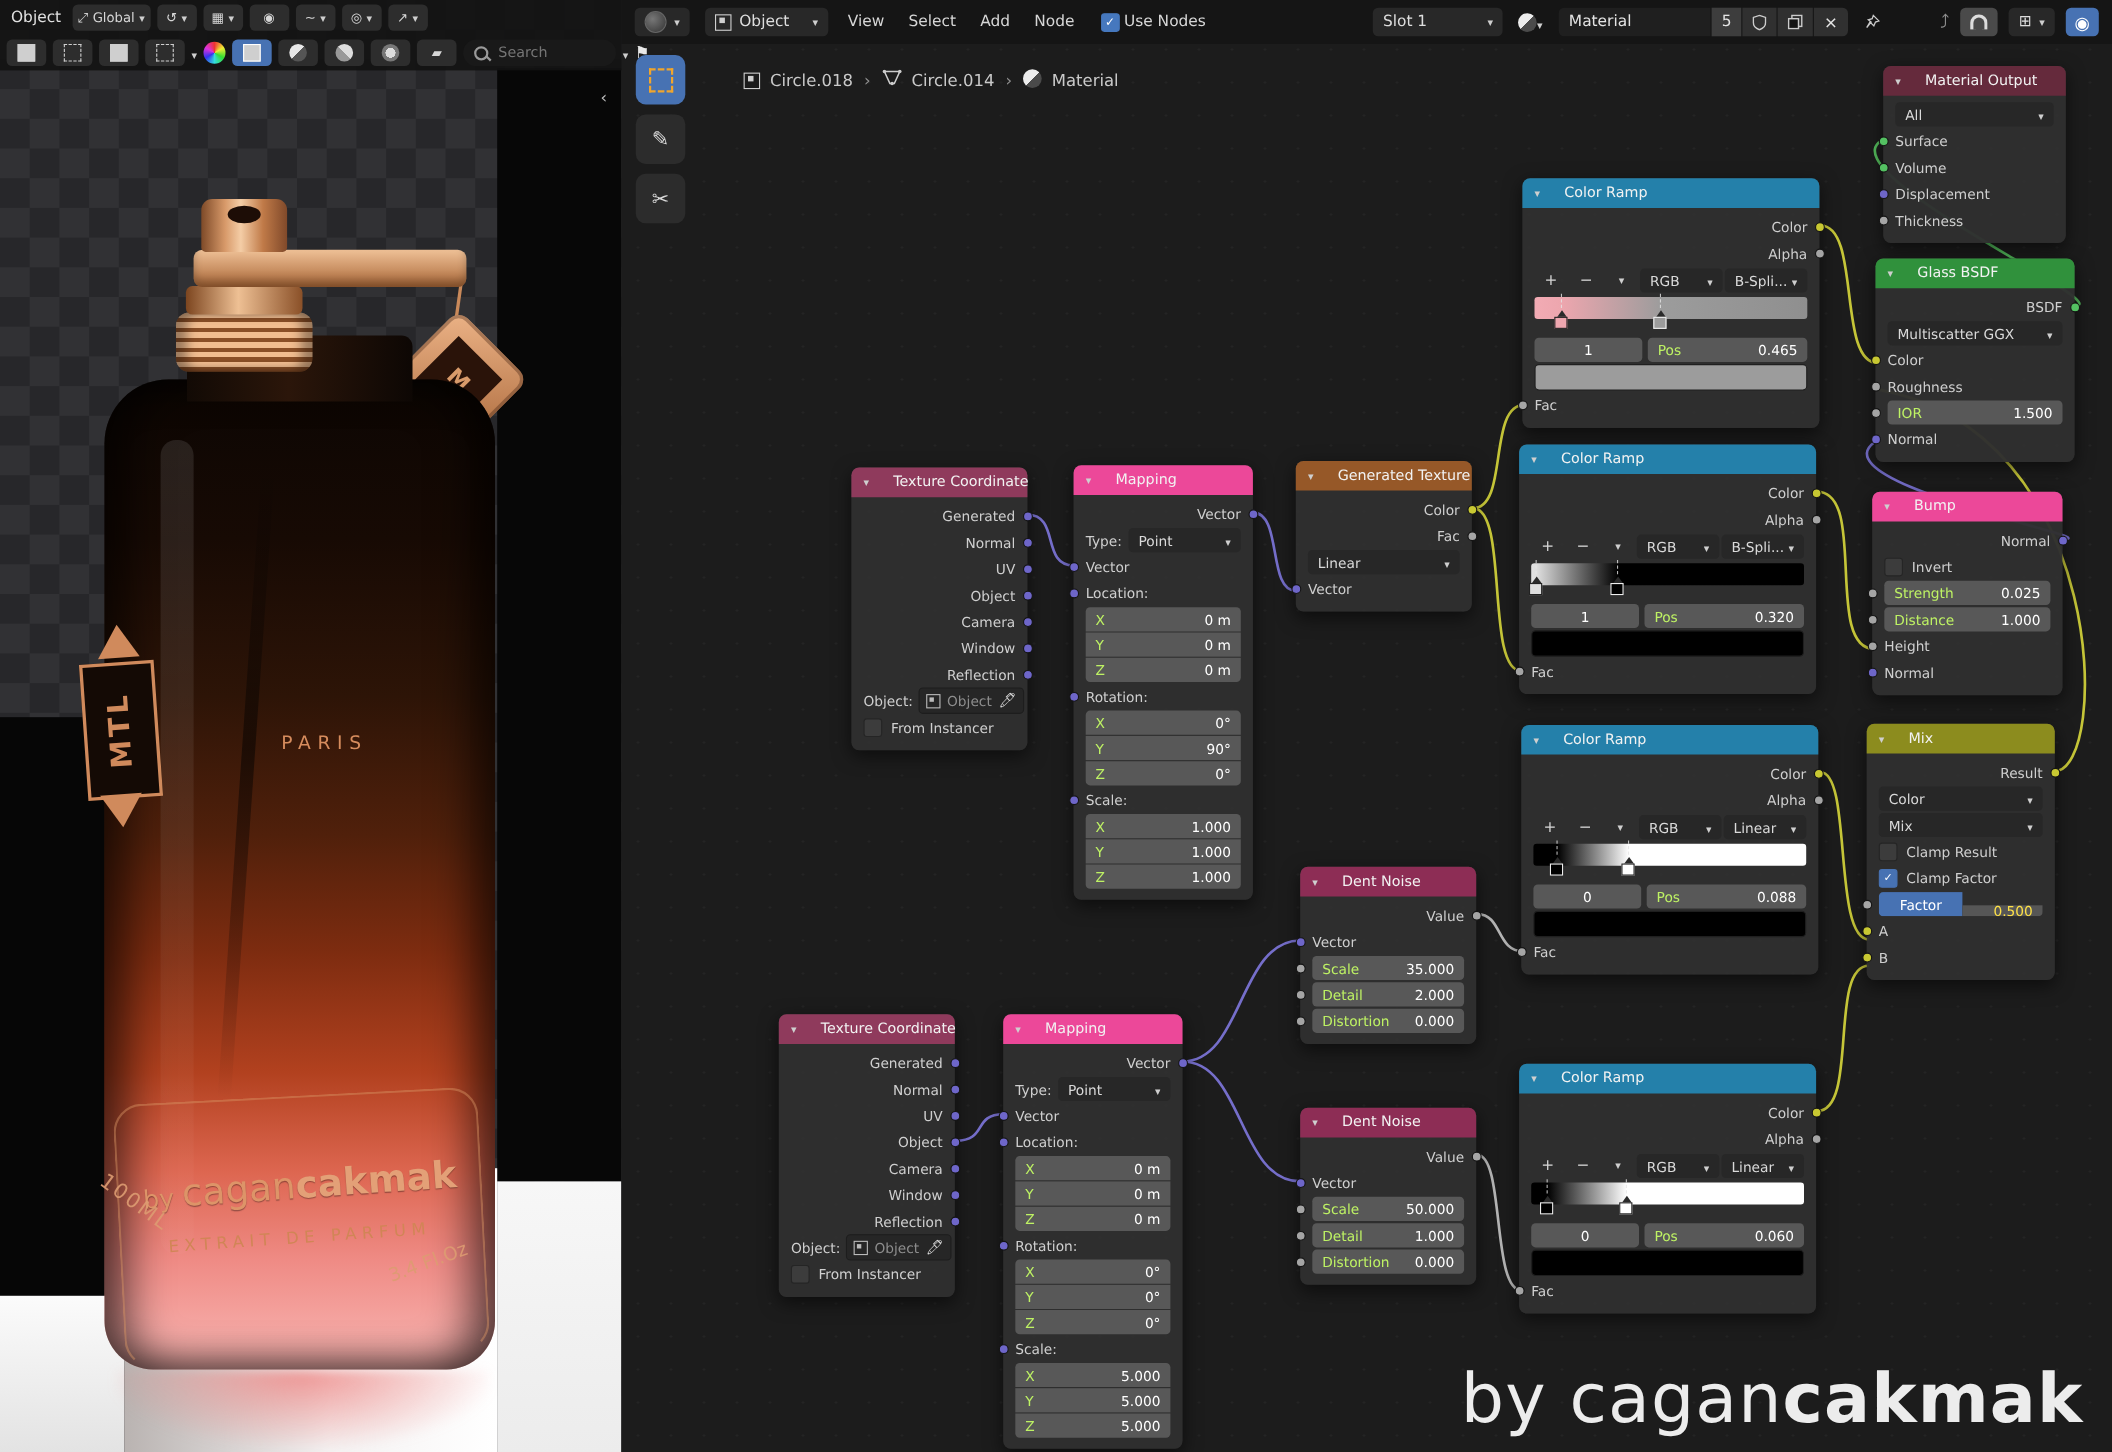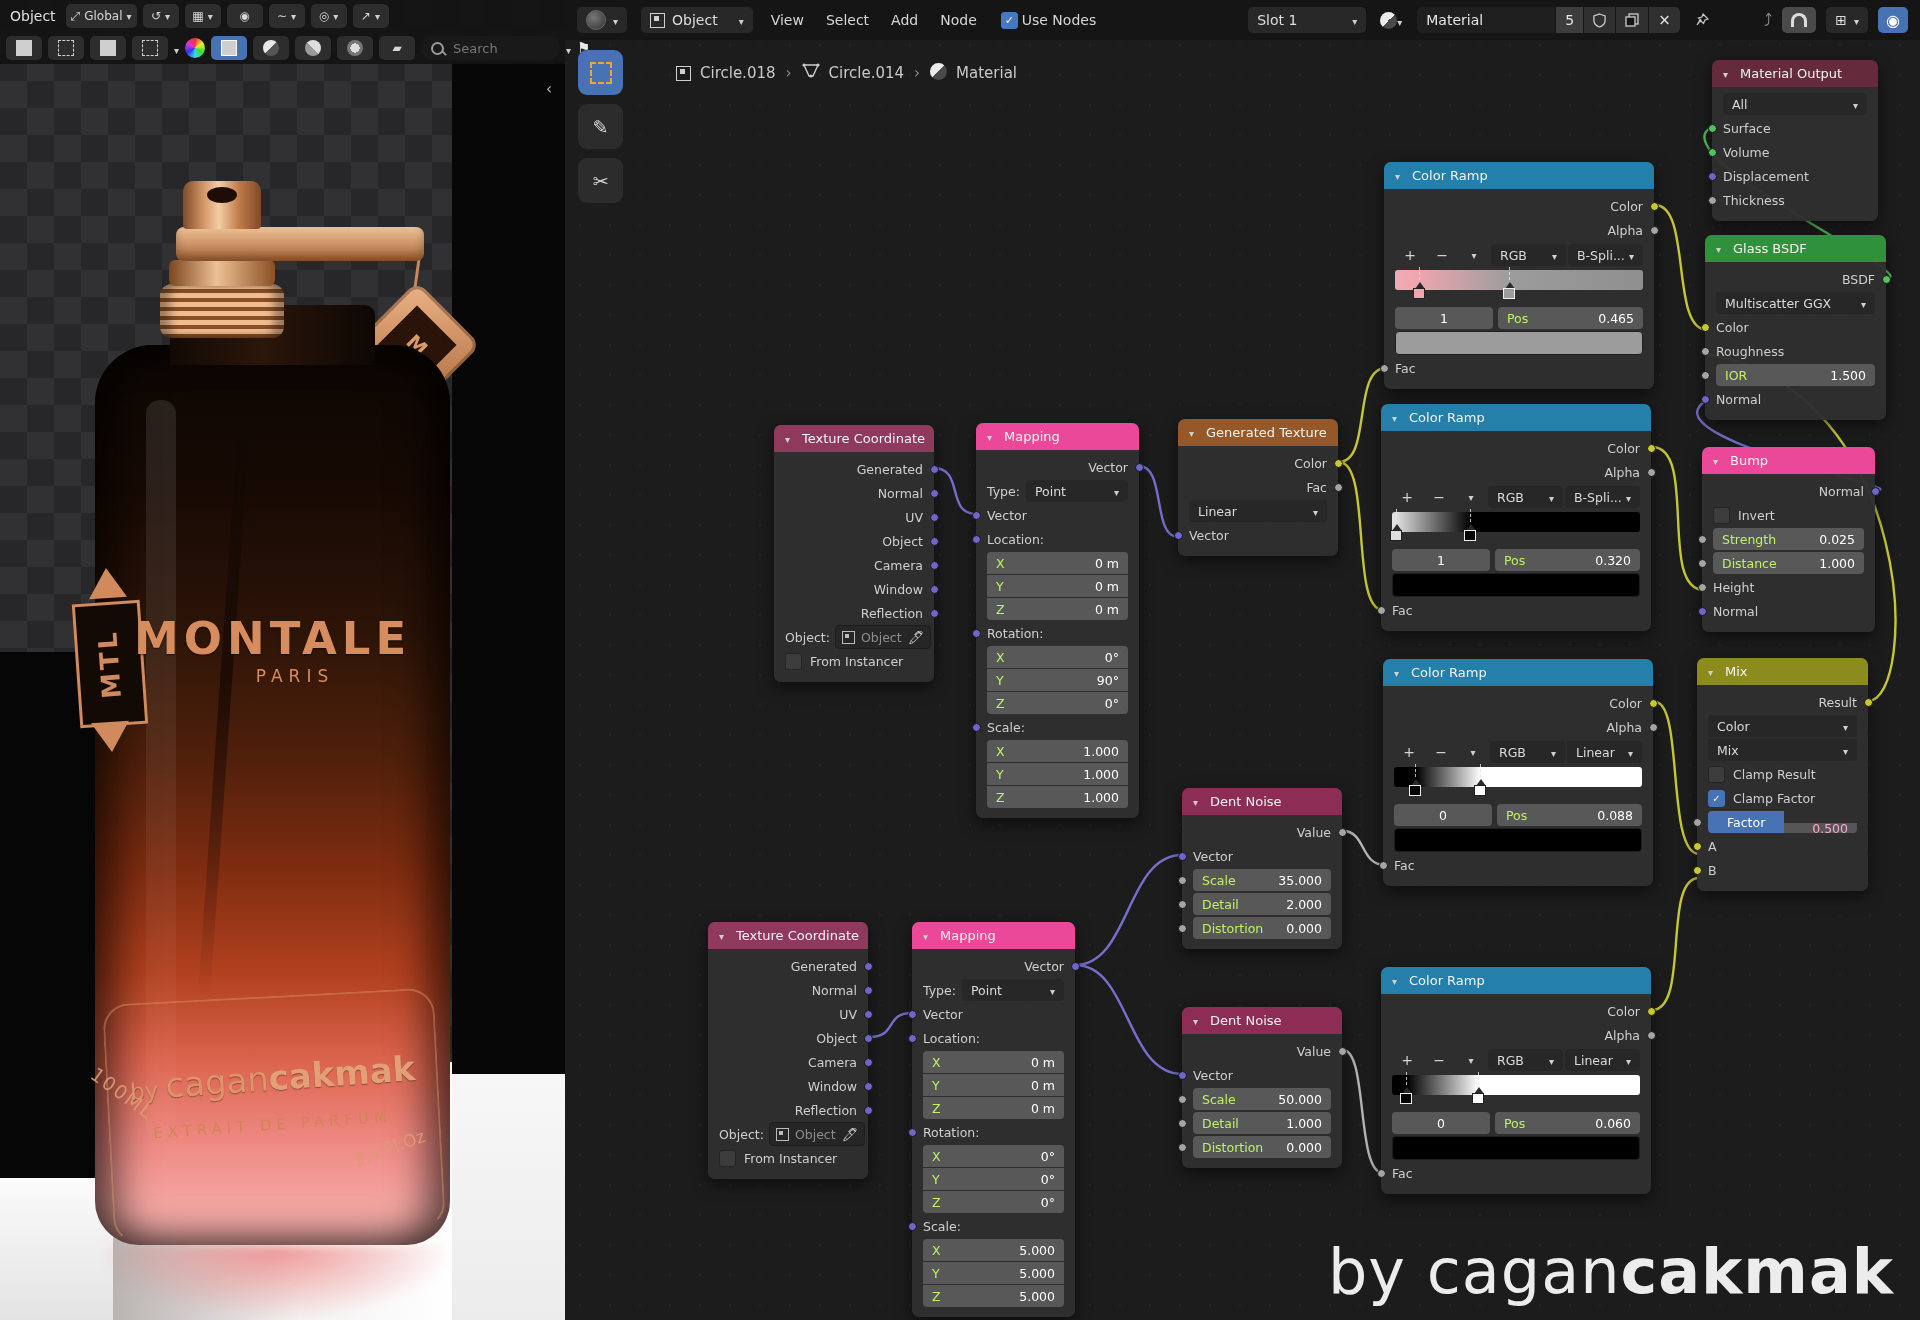--- a/index.html
+++ b/index.html
@@ -81,21 +81,21 @@
   .bluebtn{background:#4772b3;border-radius:5px;height:26px;width:30px;display:inline-flex;align-items:center;justify-content:center;color:#fff;}
   #breadcrumb{position:absolute;left:676px;top:58px;height:30px;display:flex;align-items:center;color:#c9c9c9;font-size:15px;z-index:6;}
   #breadcrumb .bico{margin-right:9px;}
   .halfball{width:17px;height:17px;border-radius:50%;background:linear-gradient(135deg,#ececec 50%,#4a4a4a 50%);}
   #ntoolbar{position:absolute;left:578px;top:50px;display:flex;flex-direction:column;gap:9px;z-index:6;}
   .tbtn{width:45px;height:45px;border-radius:9px;background:#2c2c2c;display:flex;align-items:center;justify-content:center;color:#d8d8d8;font-size:19px;}
   .tbtn.on{background:#4772b3;}
   .dashsq{width:18px;height:18px;border:2px dashed #f0a52d;}
   
   .node{position:absolute;background:rgba(48,48,48,.97);border-radius:7px;box-shadow:0 5px 16px rgba(0,0,0,.55);font-size:12.5px;color:#d4d4d4;z-index:4;}
-  .nhead{display:flex;align-items:center;gap:12px;height:27px;padding:0 11px;border-radius:7px 7px 0 0;color:#f2f2f2;font-size:13px;white-space:nowrap;}
+  .nhead{display:flex;align-items:center;gap:22px;height:27px;padding:0 11px;border-radius:7px 7px 0 0;color:#f2f2f2;font-size:13px;white-space:nowrap;}
   .nbody{padding:5px 0 9px;}
   .rw{position:relative;display:flex;align-items:center;height:24px;padding:0 11px;white-space:nowrap;}
   .rw.r{justify-content:flex-end;}
   .sk{position:absolute;top:50%;margin-top:-4.5px;width:9px;height:9px;border-radius:50%;border:1px solid #141414;box-sizing:border-box;}
   .si{left:-4.5px;}.so{right:-4.5px;}
   .vec{background:#6e66c9;}.col{background:#c8c832;}.val{background:#a5a5a5;}.shd{background:#54c162;}
   .pl{flex:1;display:flex;justify-content:space-between;align-items:center;background:#585858;height:22px;padding:0 9px;border-radius:4px;color:#fff;min-width:0;}
   .pl .ax{color:#bef264;}
   .pt .pl{border-radius:4px 4px 0 0;}.pm .pl{border-radius:0;}.pb .pl{border-radius:0 0 4px 4px;}
   .pm,.pb{margin-top:-1px;}
@@ -109,21 +109,21 @@
   .mini{width:30px;height:22px;display:inline-flex;align-items:center;justify-content:center;color:#d5d5d5;font-size:14px;}
   .rampbar{position:relative;height:20px;margin:2px 11px 16px;border-radius:3px;}
   .stop{position:absolute;top:9px;width:16px;height:22px;margin-left:-8px;}
   .stop .tri{position:absolute;left:3px;top:3px;width:0;height:0;border-left:5px solid transparent;border-right:5px solid transparent;border-bottom:7px solid #2a2a2a;}
   .stop .bx{position:absolute;left:1px;top:9px;width:12px;height:11px;border:1px solid #222;box-sizing:border-box;}
   .stop.sel .bx{border-color:#eee;}
   .stop .dash{position:absolute;left:7px;top:-12px;height:13px;border-left:1px dashed #e5e5e5;opacity:.8;}
   .swatch{height:22px;margin:1px 11px;border-radius:4px;border:1px solid #1f1f1f;}
   .split{display:flex;flex:1;height:22px;border-radius:4px;overflow:hidden;}
   .split .fh{flex:1.2;background:#4772b3;color:#fff;display:flex;align-items:center;justify-content:center;}
-  .split .vh{flex:1;background:#565656;color:#f9a8d4;display:flex;align-items:center;justify-content:flex-end;padding-right:9px;margin-top:12px;}
+  .split .vh{flex:1;background:#565656;color:#fde047;display:flex;align-items:center;justify-content:flex-end;padding-right:9px;margin-top:12px;}
   .objfield{flex:1;display:flex;align-items:center;gap:6px;background:#262626;border:1px solid #1d1d1d;border-radius:4px;height:22px;padding:0 6px;color:#8d8d8d;}
   .objfield .oi{width:11px;height:11px;border:1.5px solid #bbb;position:relative;flex:none;}
   .objfield .oi::after{content:"";position:absolute;left:2px;top:2px;width:4px;height:4px;background:#bbb;}
   .dropper{margin-left:auto;color:#d8d8d8;transform:rotate(0deg);font-size:13px;}
   .hd-input{background:#8f3a5c;}
   .hd-group{background:#8d2d55;}
   .hd-vector{background:#ec4899;}
   .hd-texture{background:#965828;}
   .hd-conv{background:#2480aa;}
   .hd-shader{background:#30913c;}
@@ -157,21 +157,20 @@
     <div class="vp-abs neck"></div>
     <div class="vp-abs rings"></div>
     <div class="vp-abs collar"></div>
     <div class="vp-abs arm"></div>
     <div class="vp-abs nozzle"></div>
     <div class="vp-abs emblem-tri-t"></div>
     <div class="vp-abs emblem-box">
         <span class="emblem-letters">MTL</span>
       </div>
     <div class="vp-abs emblem-tri-b"></div>
-    <div class="vp-abs brand"><span>MONTALE</span></div>
     <div class="vp-abs city"><span>PARIS</span></div>
     <div class="vp-abs lframe"></div>
     <div class="vp-abs byline"><span class="sm">by </span><span>cagan</span><b>cakmak</b></div>
     <div class="vp-abs extrait"><span>EXTRAIT DE PARFUM</span></div>
     <div class="vp-abs vol"><span>100ML</span></div>
     <div class="vp-abs floz"><span>3.4 Fl.Oz</span></div>
   </div>
 
   <div id="vp-header">
     <div class="vrow">

